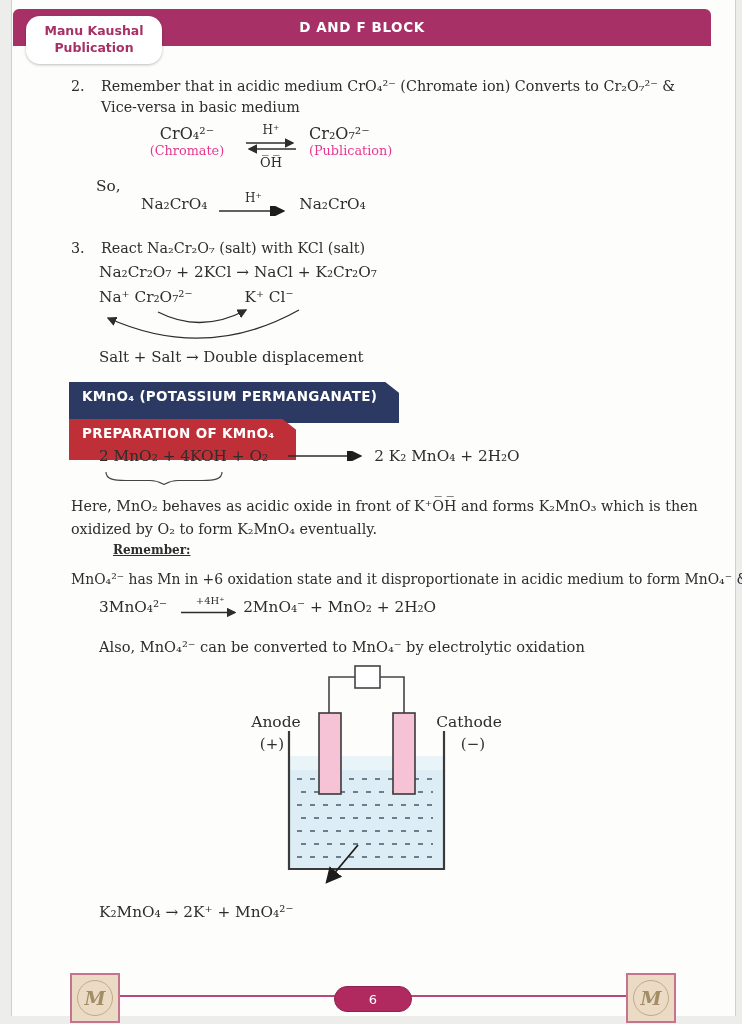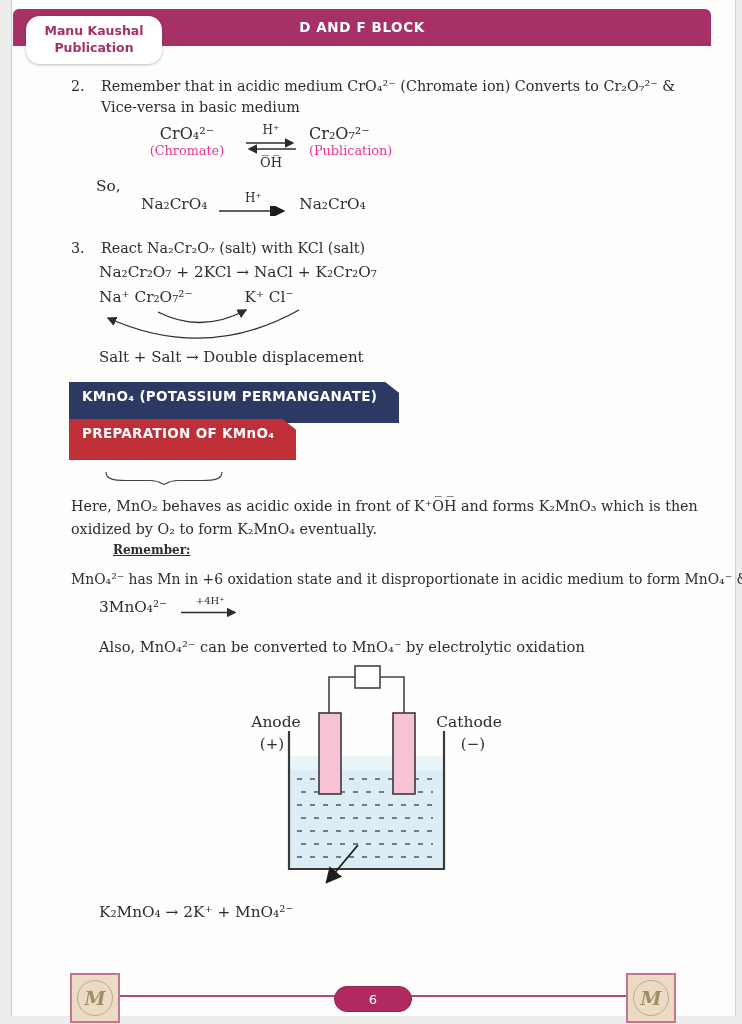--- a/index.html
+++ b/index.html
@@ -186,38 +186,46 @@
   <svg class="abs" style="left:84px; top:304px;" width="240" height="48" viewBox="0 0 240 48">
     <path d="M62,8 Q105,30 150,6" class="stroke-arrow" marker-end="url(#ah)"></path>
     <path d="M203,6 Q110,58 12,14" class="stroke-arrow" marker-end="url(#ah)"></path>
   </svg>
 
   <div class="abs eqline" style="left:87px; top:348px; font-size:15px;">Salt + Salt → Double displacement</div>
 
   <div class="abs banner navy" style="left:57px; top:382px;">KMnO₄ (POTASSIUM PERMANGANATE)</div>
   <div class="abs banner red" style="left:57px; top:419px;">PREPARATION OF KMnO₄</div>
 
+  <div class="abs eqrow" style="left:87px; top:447px;">
+    <span class="eqline">2 MnO₂ + 4KOH + O₂</span>
+    <svg width="80" height="10" viewBox="0 0 80 10" style="margin:0 8px;">
+      <line x1="2" y1="5" x2="74" y2="5" class="stroke-arrow thick" marker-end="url(#ahBig)"></line>
+    </svg>
+    <span class="eqline">2 K₂ MnO₄ + 2H₂O</span>
+  </div>
   <svg class="abs" style="left:92px; top:470px;" width="120" height="15" viewBox="0 0 120 15">
     <path d="M2,2 C2,9 9,10.5 22,10.5 L46,10.5 C54,10.5 58,13.5 60,14.5 C62,13.5 66,10.5 74,10.5 L98,10.5 C111,10.5 118,9 118,2" fill="none" stroke="#444" stroke-width="1.2"></path>
   </svg>
 
   <div class="abs bodytext" style="left:59px; top:495px; width:652px;">Here, MnO₂ behaves as acidic oxide in front of K⁺O̅H̅ and forms K₂MnO₃ which is then oxidized by O₂ to form K₂MnO₄ eventually.</div>
 
   <div class="abs remember" style="left:59px; top:543px;">Remember:</div>
 
   <div class="abs nowrap" style="left:59px; top:571px; font-size:13.9px;">MnO₄²⁻ has Mn in +6 oxidation state and it disproportionate in acidic medium to form MnO₄⁻ &amp; MnO₂</div>
 
   <div class="abs eqrow" style="left:87px; top:596px;">
     <span class="eqline">3MnO₄²⁻</span>
     <span class="arrow-block" style="margin:0 2px;text-align:right;">
       <span class="cond small">+4H⁺</span>
       <svg width="62" height="9" viewBox="0 0 62 9">
         <line x1="2" y1="4.5" x2="56" y2="4.5" class="stroke-arrow" marker-end="url(#ah)"></line>
       </svg>
     </span>
+    <span class="eqline">2MnO₄⁻ + MnO₂ + 2H₂O</span>
   </div>
 
   <div class="abs bodytext nowrap" style="left:87px; top:635px; font-size:14.6px;">Also, MnO₄²⁻ can be converted to MnO₄⁻ by electrolytic oxidation</div>
 
   <svg class="abs" style="left:227px; top:664px;" width="290" height="232" viewBox="238 664 290 232">
 
     <polyline points="354,677 328,677 328,714" class="wire"></polyline>
     <polyline points="379,677 403,677 403,714" class="wire"></polyline>
     <rect x="354" y="666" width="25" height="22" fill="#ffffff" stroke="#444" stroke-width="1.6"></rect>
 

